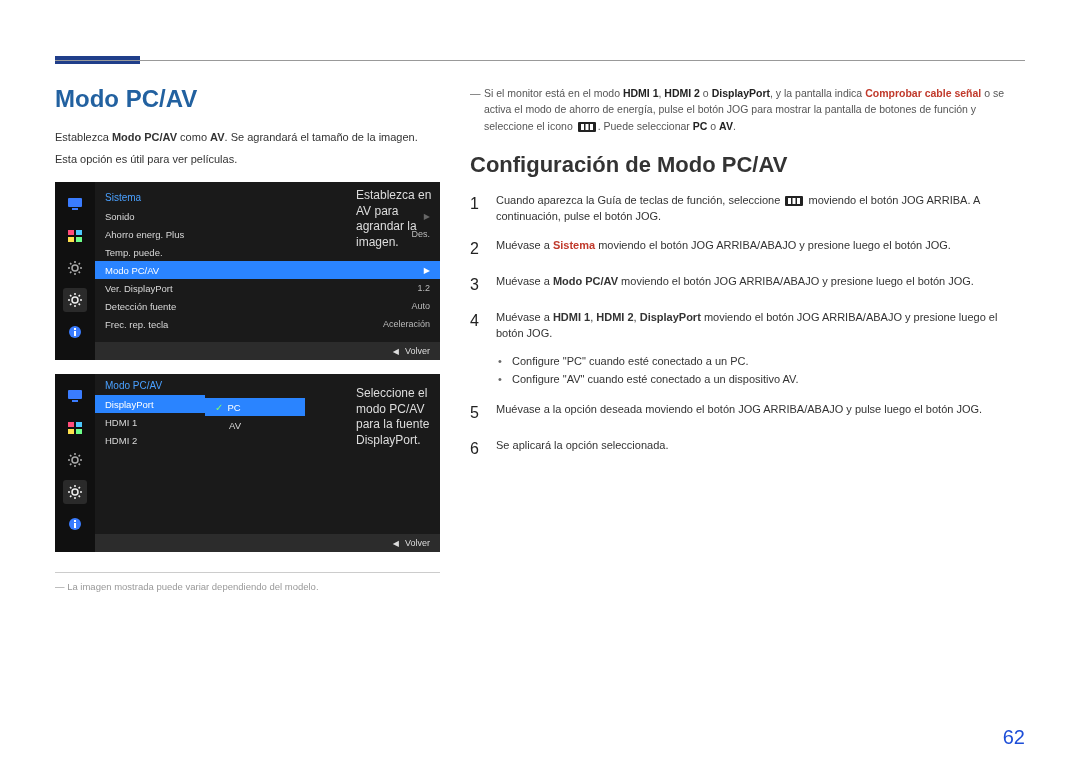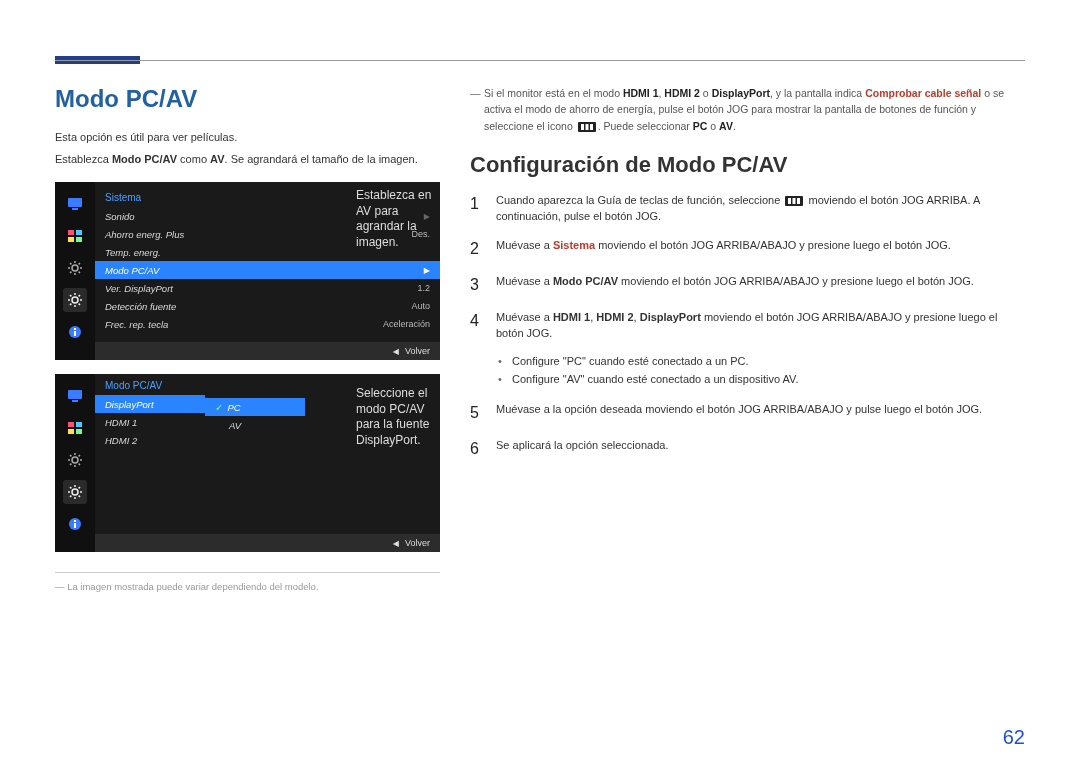--- a/index.html
+++ b/index.html
@@ -81,21 +81,21 @@
     color: #4aa0ff;
     font-size: 10px;
     padding: 6px 10px 4px 10px;
   }
   .osd .row {
     display: flex; align-items: center;
     height: 18px;
     padding: 0 10px;
     font-size: 9.5px;
   }
-  .osd .row .label { flex: 1; font-style: italic; }
+  .osd .row .label { flex: 1; }
   .osd .row .value { color: #bbb; font-size: 9px; }
   .osd .row.sel {
     background: #2a84ff;
     color: #fff;
   }
   .osd .row.sel .chev { color: #fff; font-size: 8px; margin-left: 6px; }
   .osd .row .chev-dim { color: #666; font-size: 8px; margin-left: 6px; }
   .osd .help {
     position: absolute;
     top: 6px; right: 0;
@@ -179,24 +179,24 @@
 </style>
 </head>
 <body>
 
 <div class="topbar-accent"></div>
 <div class="topbar"></div>
 
 <div class="page">
   <div class="col-left">
     <h1>Modo PC/AV</h1>
-    <p class="intro">Esta opción es útil para ver películas.</p>
     <p class="intro">
       <span>Establezca </span><b>Modo PC/AV</b><span> como </span><b>AV</b><span>. Se agrandará el tamaño de la imagen.</span>
     </p>
+    <p class="intro">Esta opción es útil para ver películas.</p>
 
     <div class="osd">
       <div class="sidebar">
         <div class="icn">
             <svg viewBox="0 0 16 16">
               <rect x="1" y="2" width="14" height="9" rx="1" fill="#3a7cff"></rect>
               <rect x="5" y="12" width="6" height="2" fill="#3a7cff"></rect>
             </svg>
           </div>
         <div class="icn">
@@ -231,21 +231,21 @@
         <div class="title">Sistema</div>
         <div class="row">
             <span class="label">Sonido</span>
             <span class="chev-dim">▶</span>
           </div>
         <div class="row">
             <span class="label">Ahorro energ. Plus</span>
             <span class="value">Des.</span>
           </div>
         <div class="row">
-            <span class="label">Temp. energ.</span>
+            <span class="label">Temp. puede.</span>
           </div>
         <div class="row sel">
             <span class="label">Modo PC/AV</span>
             <span class="chev">▶</span>
           </div>
         <div class="row">
             <span class="label">Ver. DisplayPort</span>
             <span class="value">1.2</span>
           </div>
         <div class="row">

